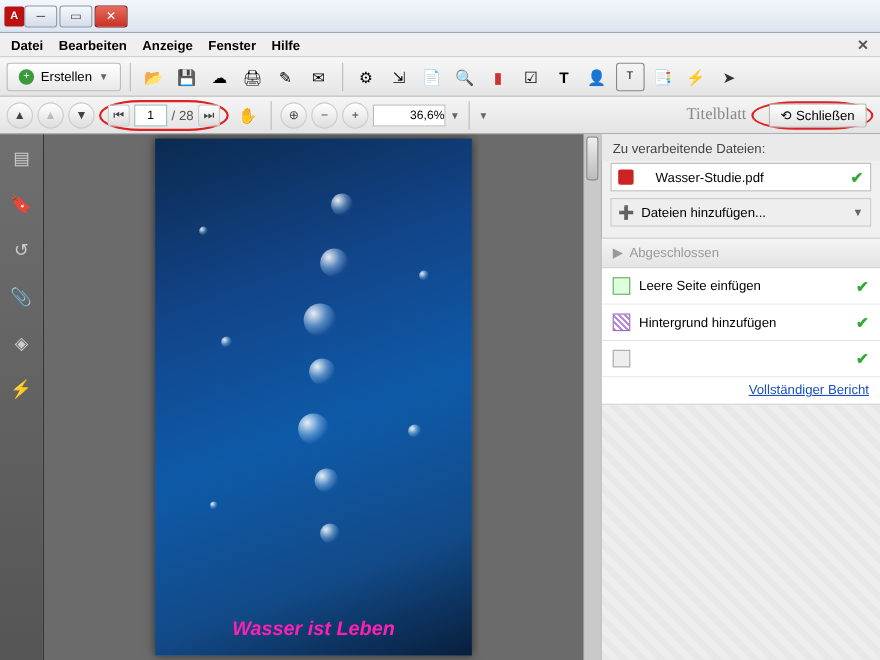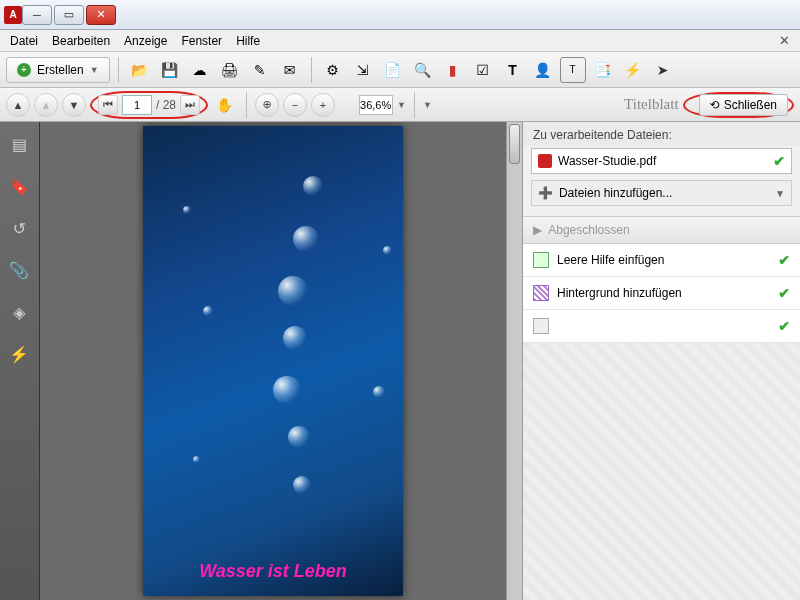--- a/index.html
+++ b/index.html
@@ -8,57 +8,57 @@
   
   .titlebar { height: 30px; background: linear-gradient(#f3f6fb, #dde5f0); display: flex; align-items: center; padding: 0 4px; border-bottom: 1px solid #9aa7b7; }
   .titlebar .app-icon { width: 18px; height: 18px; background: #b11; border-radius: 2px; display:flex;align-items:center;justify-content:center;color:#fff;font-size:10px;font-weight:bold; }
   .titlebar .title { margin-left: 6px; font-size: 12px; color: #222; flex:1; }
   .winbtns { display:flex; gap:2px; }
   .winbtn { width: 30px; height: 20px; border:1px solid #8899aa; background: linear-gradient(#f6f8fb,#d6dde8); border-radius:3px; display:flex;align-items:center;justify-content:center; font-size:11px; color:#333; cursor:pointer;}
   .winbtn.close { background: linear-gradient(#e86a5e,#c93224); color:#fff; border-color:#8a1e15;}
 
   
   .menubar { height: 22px; background: #efefef; display:flex; align-items:center; gap:14px; padding: 0 10px; font-size:12px; border-bottom:1px solid #ccc; }
-  .menubar span { cursor:pointer; }
+  .menubar span { cursor:pointer;font-weight:bold; }
   .menubar .menu-close { margin-left:auto; font-size:13px; color:#555; cursor:pointer;}
 
   
   .toolbar1 { height: 36px; background: linear-gradient(#f7f7f7,#e5e5e5); border-bottom:1px solid #bbb; display:flex; align-items:center; padding: 0 6px; gap:4px; }
   .tbtn { width:26px; height:26px; border:1px solid transparent; border-radius:3px; display:flex;align-items:center;justify-content:center; font-size:14px; cursor:pointer;}
   .create-btn { display:flex; align-items:center; gap:6px; padding:2px 10px; border:1px solid #bbb; border-radius:3px; background:linear-gradient(#fff,#e8e8e8); font-size:12px; cursor:pointer; height:26px;}
   .create-btn .plus-badge { width:14px;height:14px; background:#3a9b3a; color:#fff; border-radius:7px; font-size:10px; line-height:14px; text-align:center;}
   .sep { width:1px; height:26px; background:#bbb; margin:0 4px; }
 
   
   .toolbar2 { height: 34px; background: linear-gradient(#f5f5f5,#e3e3e3); border-bottom:1px solid #aaa; display:flex; align-items:center; padding: 0 6px; gap:4px; font-size:12px;}
   .navbtn { width:24px;height:24px; border:1px solid #ccc; border-radius:12px; background:linear-gradient(#fff,#ddd); display:flex;align-items:center;justify-content:center; cursor:pointer; font-size:11px; color:#444;}
   .page-input { width:30px; height:20px; text-align:center; font-size:11px; border:1px solid #9bb; background:#fff; }
-  .zoom-input { width:34px; height:20px; text-align:left; font-size:11px; border:1px solid #bbb; background:#fff;margin-left:20px; }
+  .zoom-input { width:66px; height:20px; text-align:right; font-size:11px; border:1px solid #bbb; background:#fff; }
   .highlight-oval { border:2px solid #d22; border-radius:50%/80%; padding:2px 6px; display:flex; align-items:center; gap:4px;}
   .titelblatt { margin-left:auto; font-size:15px; color:#888; font-family:"Segoe UI"; }
   .close-btn { display:flex; align-items:center; gap:4px; padding:3px 10px; border:1px solid #bbb; border-radius:3px; background:linear-gradient(#fff,#e3e3e3); font-size:12px; cursor:pointer; margin-left:10px;}
   .highlight-oval2 { border:2px solid #d22; border-radius:50%/70%; padding:0 4px; display:flex; align-items:center;}
 
   
   .workarea { display:flex; height: calc(600px - 30px - 22px - 36px - 34px); }
   .left-rail { width:40px; background:linear-gradient(#6f6f6f,#555); border-right:1px solid #333; display:flex; flex-direction:column; align-items:center; padding-top:10px; gap:18px; }
   .railbtn { width:24px;height:24px; color:#ccc; font-size:16px; display:flex;align-items:center;justify-content:center; cursor:pointer;}
 
   .doc-area { flex:1; background:#6b6b6b; display:flex; justify-content:center; align-items:flex-start; overflow:hidden; position:relative;}
-  .page { width: 260px; height: 470px; margin-top:4px; background: linear-gradient(160deg, #0b2a50 0%, #12458a 30%, #0e5aa8 55%, #124a88 80%, #081f3d 100%); position:relative; box-shadow:0 0 8px rgba(0,0,0,0.6); overflow:hidden;}
+  .page { width: 288px; height: 470px; margin-top:4px; background: linear-gradient(160deg, #0b2a50 0%, #12458a 30%, #0e5aa8 55%, #124a88 80%, #081f3d 100%); position:relative; box-shadow:0 0 8px rgba(0,0,0,0.6); overflow:hidden;}
   .bubble { position:absolute; border-radius:50%; background: radial-gradient(circle at 30% 30%, rgba(255,255,255,0.9), rgba(180,220,255,0.4) 40%, rgba(50,100,160,0.1) 70%); }
   .page-caption { position:absolute; bottom:14px; left:0; right:0; text-align:center; color:#ff1fb3; font-weight:bold; font-size:18px; font-style:italic; }
 
   .doc-scroll { width:16px; background:#c9c9c9; border-left:1px solid #999; position:relative;}
   .doc-scroll .thumb { position:absolute; top:2px; left:2px; right:2px; height:40px; background:linear-gradient(#eee,#bbb); border:1px solid #888; border-radius:3px;}
 
   
-  .right-panel { width:278px; background:#f0f0f0; border-left:1px solid #999; display:flex; flex-direction:column; font-size:12px;justify-content:flex-end;}
+  .right-panel { width:254px; background:#f0f0f0; border-left:1px solid #999; display:flex; flex-direction:column; font-size:12px;justify-content:flex-end;}
   .rp-section-label { padding:6px 10px 4px; color:#444; background:#eaeaea;}
-  .file-row { margin:2px 8px; background:#fff; border:1px solid #bbb; padding:4px 6px; display:flex; align-items:center; gap:6px;}
+  .file-row { margin:2px 8px; background:#fff; border:1px solid #bbb; padding:4px 6px; display:flex; align-items:center; gap:20px;}
   .file-row .pdf-icon { width:14px;height:14px;background:#c22;border-radius:2px;}
   .file-row .check { margin-left:auto; color:#3a3; font-weight:bold; font-size:14px;}
   .add-files { margin:4px 8px; padding:5px 6px; background:#eee; border:1px solid #ccc; display:flex; align-items:center; gap:6px; cursor:pointer;}
   .add-files .arrow { margin-left:auto; color:#666; font-size:10px;}
   .status-row { margin:6px 0 0 0; padding:6px 10px; background:linear-gradient(#f4f4f4,#e4e4e4); border-top:1px solid #ccc; border-bottom:1px solid #ccc; color:#999; display:flex; align-items:center; gap:6px;}
   .section-header { padding:6px 10px; background:linear-gradient(#e0e0e0,#cfcfcf); border-top:1px solid #bbb; border-bottom:1px solid #bbb; font-weight:bold; color:#444;}
   .action-row { padding:8px 10px; background:#fff; border-bottom:1px solid #e5e5e5; display:flex; align-items:center; gap:8px;}
   .action-row .ic { width:16px;height:16px; display:inline-block;}
   .action-row .check { margin-left:auto; color:#3a3; font-weight:bold; font-size:14px;}
   .report-link { text-align:right; padding:4px 10px 6px; color:#1a4fbf; text-decoration:underline; cursor:pointer; background:#fff; border-bottom:1px solid #ccc;}
@@ -186,27 +186,28 @@
       <span>Dateien hinzufügen...</span>
       <span class="arrow">▼</span>
     </div>
     <div class="status-row">
       <span>▶</span>
       <span>Abgeschlossen</span>
     </div>
 
     <div class="action-row">
       <span class="ic" style="border:1px solid #6a6;background:#dfd;"></span>
-      <span>Leere Hilfe einfügen</span>
+      <span>Leere Seite einfügen</span>
       <span class="check">✔</span>
     </div>
     <div class="action-row">
       <span class="ic" style="background:repeating-linear-gradient(45deg,#b8d,#b8d 2px,#fff 2px,#fff 4px);border:1px solid #96b;"></span>
       <span>Hintergrund hinzufügen</span>
       <span class="check">✔</span>
     </div>
     <div class="action-row">
       <span class="ic" style="border:1px solid #aaa;background:#eee;"></span>
       <span class="check">✔</span>
     </div>
+    <div class="report-link">Vollständiger Bericht</div>
     <div class="filler"></div>
   </div>
 </div>
 
 </body></html>

